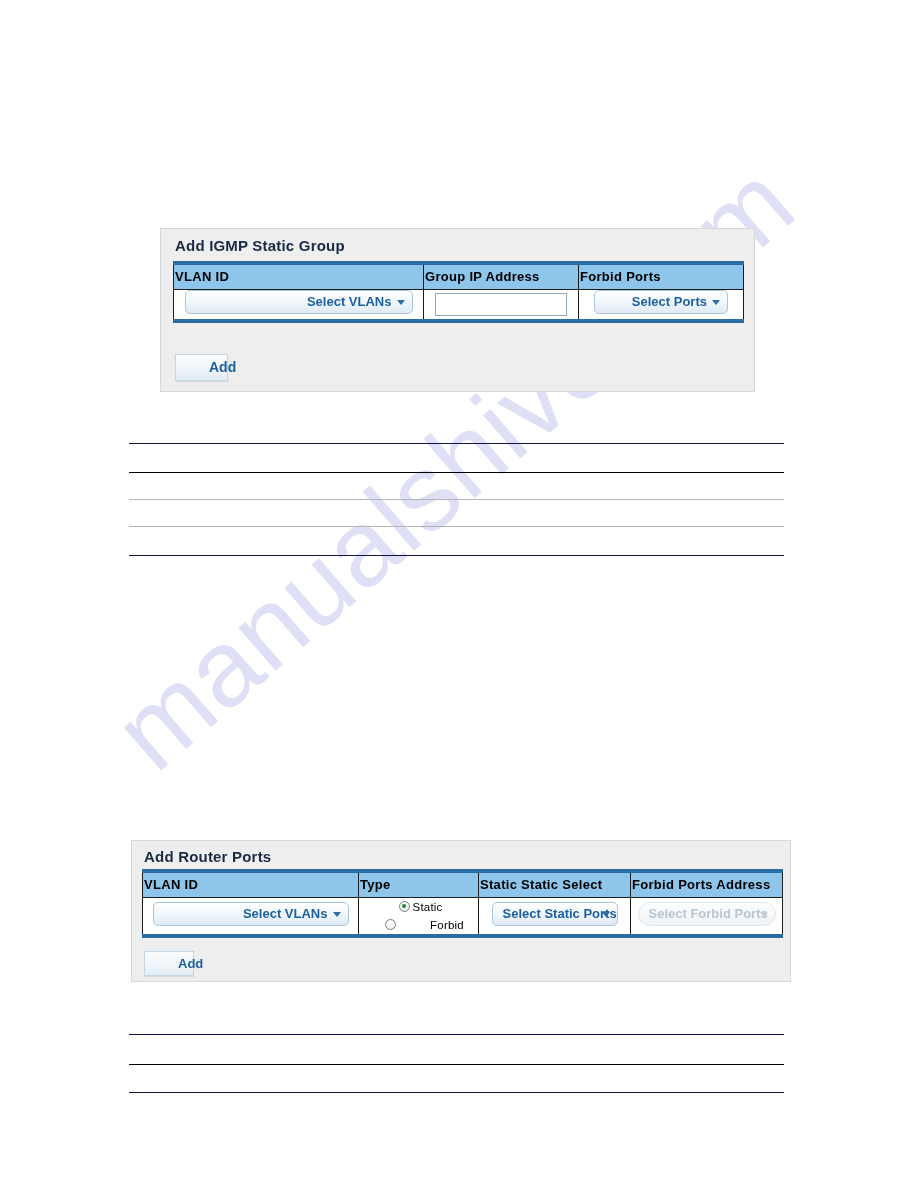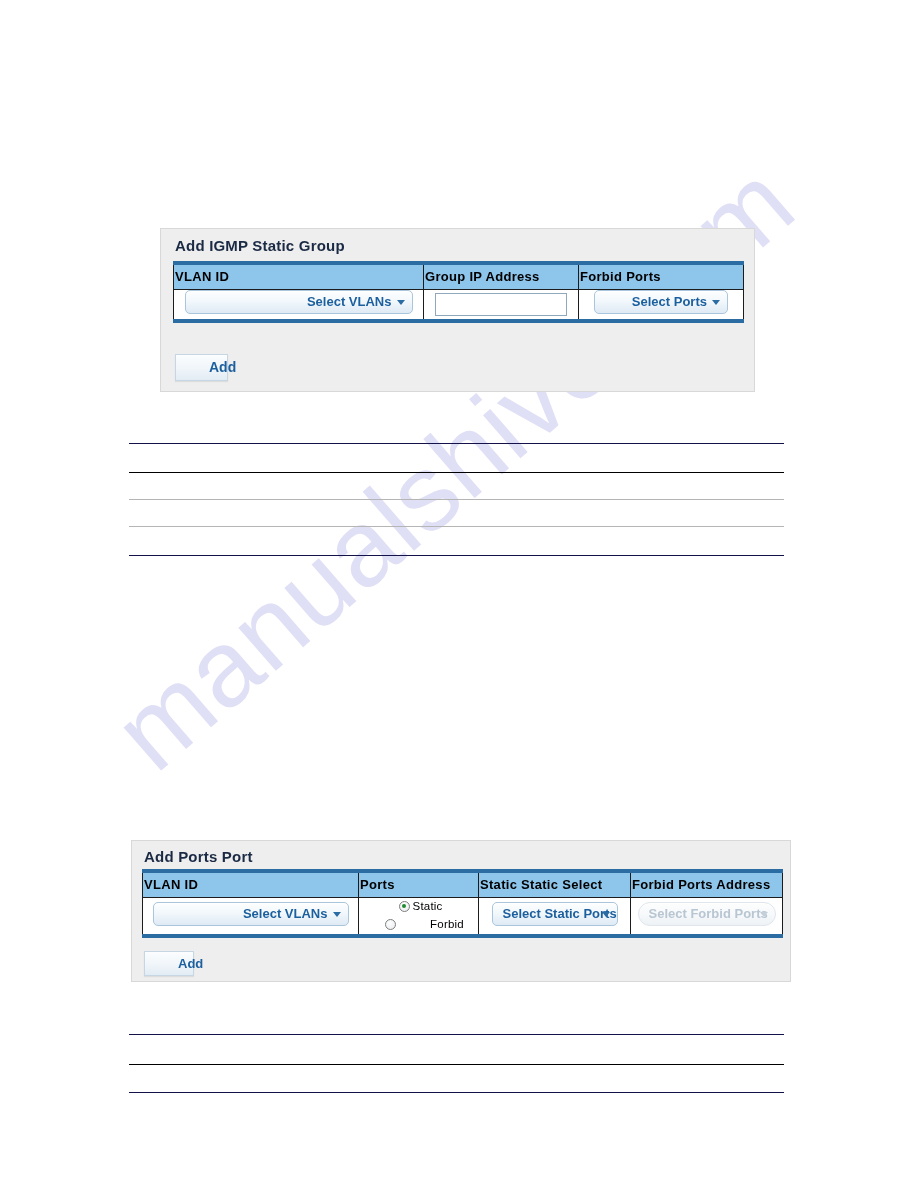--- a/index.html
+++ b/index.html
@@ -150,21 +150,21 @@
     font-weight: bold;
     text-align: center;
     cursor: pointer;
     box-shadow: 0 1px 1px rgba(0,0,0,.07);
     padding-left: 33px;
   }
 
   
   .radio-wrap {
     display: inline-flex;
-    align-items: flex-end;
+    align-items: flex-start;
     gap: 3px;
     font-size: 11.5px;
     color: #000;
     margin-right: 8px;
     letter-spacing: .2px;
     margin-left: 12px;
   }
   .radio-wrap:last-child { margin-right: 0; gap: 34px; }
   .radio-dot {
     display: inline-block;
@@ -242,33 +242,33 @@
 </div>
 
 <div class="rule dark" style="left:129px; top:443px;  width:655px;"></div>
 <div class="rule black" style="left:129px; top:472px;  width:655px;"></div>
 <div class="rule light" style="left:129px; top:499px;  width:655px;"></div>
 <div class="rule light" style="left:129px; top:526px;  width:655px;"></div>
 <div class="rule dark" style="left:129px; top:555px;  width:655px;"></div>
 
 <div class="panel" style="left:131px; top:840px; width:660px; height:142px;">
 
-  <div class="panel-title" style="position:absolute; left:12px; top:7px;">Add Ports Port</div>
+  <div class="panel-title" style="position:absolute; left:12px; top:7px;">Add Router Ports</div>
 
   <table class="ui-table" style="position:absolute; left:10px; top:28px; width:640px;">
     <colgroup>
       <col style="width:216px">
       <col style="width:120px">
       <col style="width:152px">
       <col style="width:152px">
     </colgroup>
     <thead>
       <tr>
         <th>VLAN ID</th>
-        <th>Ports</th>
+        <th>Type</th>
         <th>Static Static Select</th>
         <th>Forbid Ports Address</th>
       </tr>
     </thead>
     <tbody>
       <tr>
         <td>
           <span class="fsel" style="width:196px;">
             <span>Select VLANs</span>
             <span class="caret"></span>

